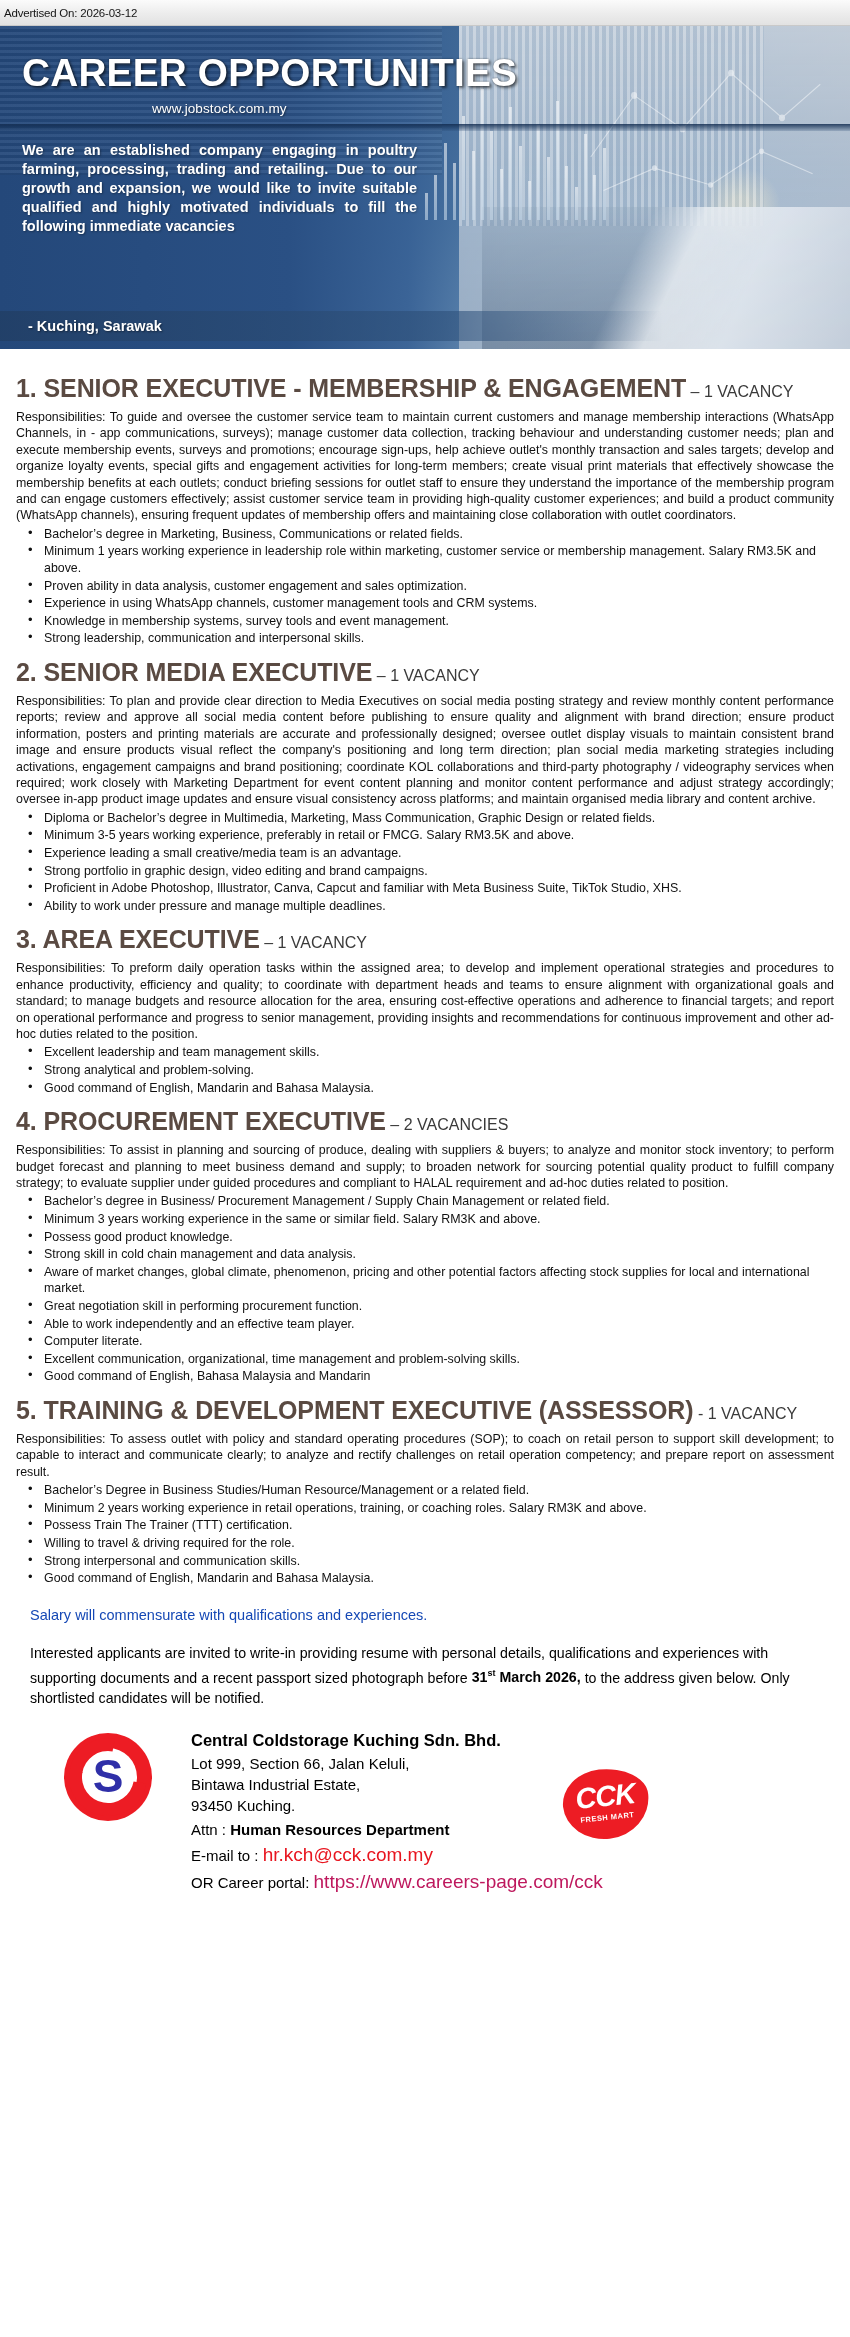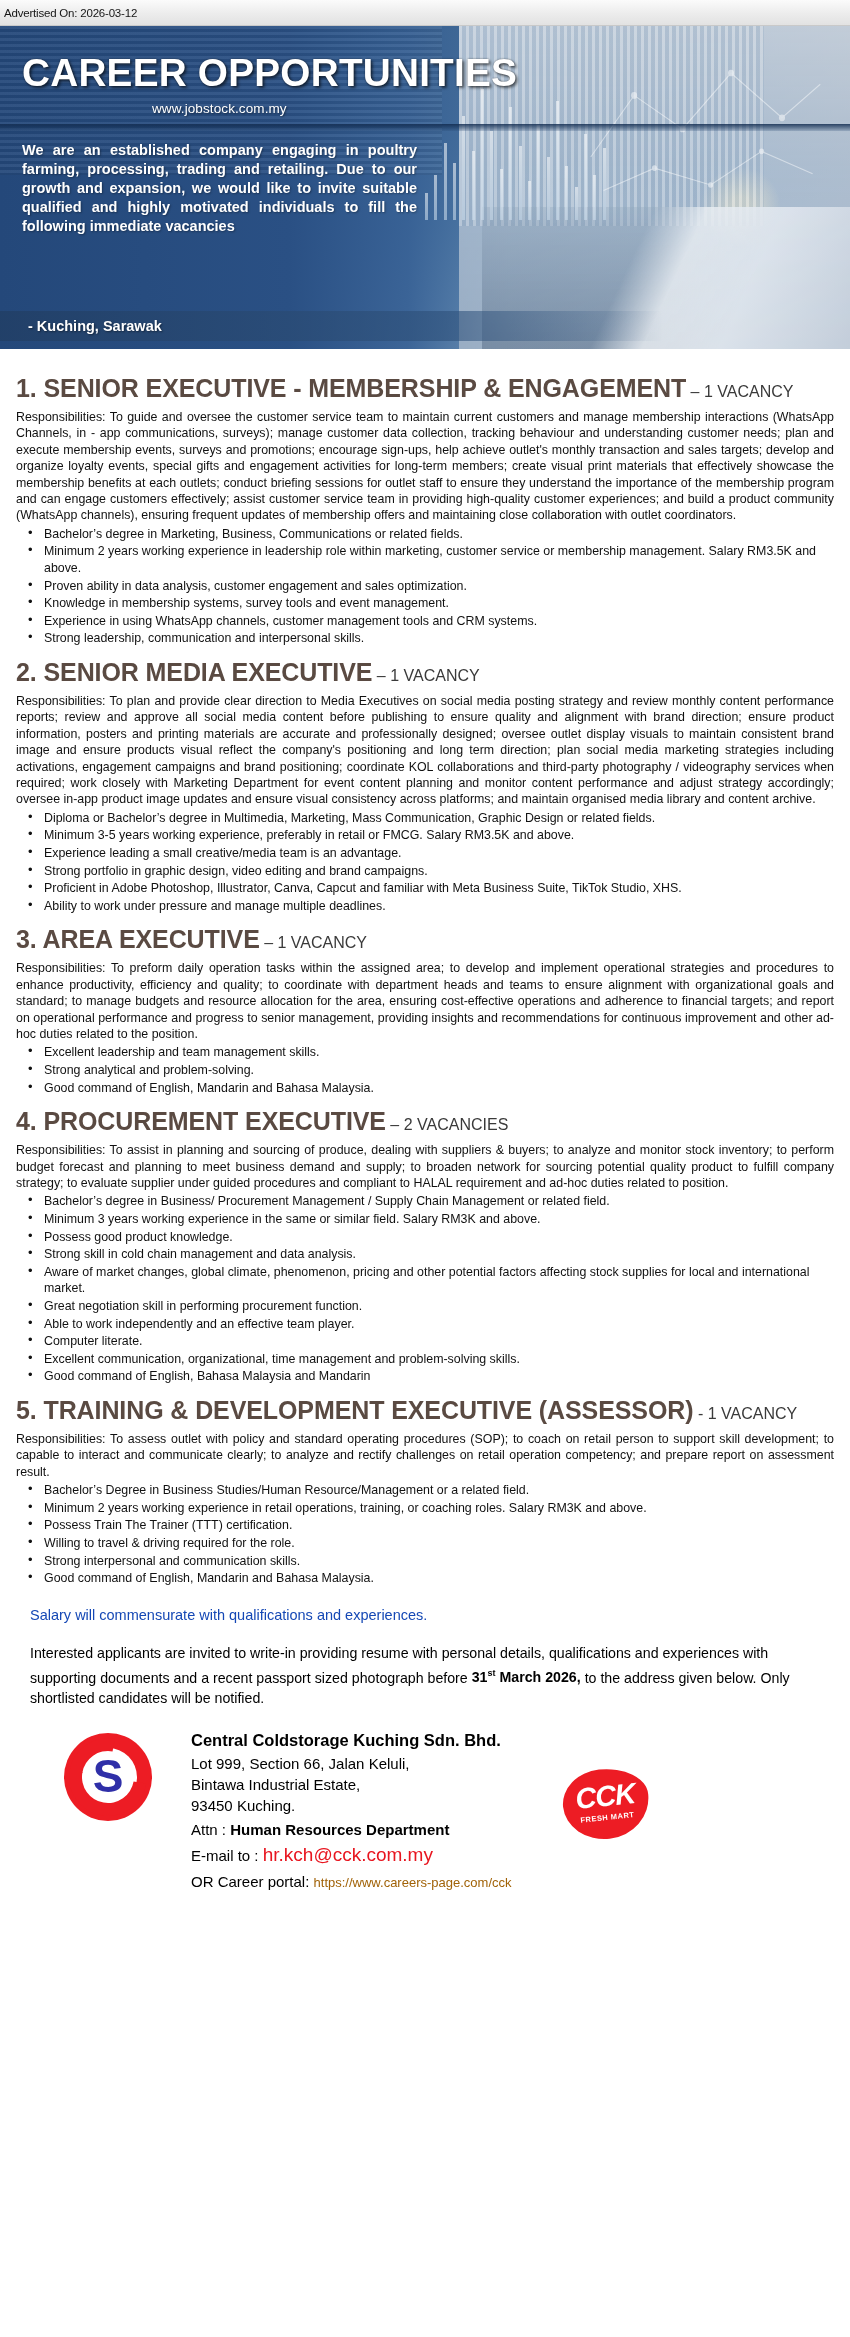--- a/index.html
+++ b/index.html
@@ -295,22 +295,22 @@
     font-size: 15px;
     line-height: 26px;
     white-space: nowrap;
   }
   .mail-val {
     color: #e8151f;
     font-size: 19px;
     font-weight: normal;
   }
   .portal-val {
-    color: #a16207;
-    font-size: 13px;
+    color: #be185d;
+    font-size: 19px;
   }
 
   .cck-logo {
     position: absolute;
     right: 185px; top: 42px;
     width: 86px; height: 70px;
   }
   .cck-blob {
     position: relative;
     width: 86px; height: 70px;
@@ -400,24 +400,24 @@
   </div>
 </div>
 
 <div class="content">
   <div id="jobs-container">
       <div class="job">
         <div class="job-head"><span>1. SENIOR EXECUTIVE - MEMBERSHIP &amp; ENGAGEMENT</span><span class="vac"> – 1 VACANCY</span></div>
         <p class="job-resp">Responsibilities: To guide and oversee the customer service team to maintain current customers and manage membership interactions (WhatsApp Channels, in - app communications, surveys); manage customer data collection, tracking behaviour and understanding customer needs; plan and execute membership events, surveys and promotions; encourage sign-ups, help achieve outlet's monthly transaction and sales targets; develop and organize loyalty events, special gifts and engagement activities for long-term members; create visual print materials that effectively showcase the membership benefits at each outlets; conduct briefing sessions for outlet staff to ensure they understand the importance of the membership program and can engage customers effectively; assist customer service team in providing high-quality customer experiences; and build a product community (WhatsApp channels), ensuring frequent updates of membership offers and maintaining close collaboration with outlet coordinators.</p>
         <ul class="reqs">
           <li>Bachelor’s degree in Marketing, Business, Communications or related fields.</li>
-          <li>Minimum 2 years working experience in leadership role within marketing, customer service or membership management. Salary RM3.5K and above.</li>
+          <li>Minimum 1 years working experience in leadership role within marketing, customer service or membership management. Salary RM3.5K and above.</li>
           <li>Proven ability in data analysis, customer engagement and sales optimization.</li>
+          <li>Experience in using WhatsApp channels, customer management tools and CRM systems.</li>
           <li>Knowledge in membership systems, survey tools and event management.</li>
-          <li>Experience in using WhatsApp channels, customer management tools and CRM systems.</li>
           <li>Strong leadership, communication and interpersonal skills.</li>
         </ul>
       </div>
       <div class="job">
         <div class="job-head"><span>2. SENIOR MEDIA EXECUTIVE</span><span class="vac"> – 1 VACANCY</span></div>
         <p class="job-resp">Responsibilities: To plan and provide clear direction to Media Executives on social media posting strategy and review monthly content performance reports; review and approve all social media content before publishing to ensure quality and alignment with brand direction; ensure product information, posters and printing materials are accurate and professionally designed; oversee outlet display visuals to maintain consistent brand image and ensure products visual reflect the company's positioning and long term direction; plan social media marketing strategies including activations, engagement campaigns and brand positioning; coordinate KOL collaborations and third-party photography / videography services when required; work closely with Marketing Department for event content planning and monitor content performance and adjust strategy accordingly; oversee in-app product image updates and ensure visual consistency across platforms; and maintain organised media library and content archive.</p>
         <ul class="reqs">
           <li>Diploma or Bachelor’s degree in Multimedia, Marketing, Mass Communication, Graphic Design or related fields.</li>
           <li>Minimum 3-5 years working experience, preferably in retail or FMCG. Salary RM3.5K and above.</li>
           <li>Experience leading a small creative/media team is an advantage.</li>

